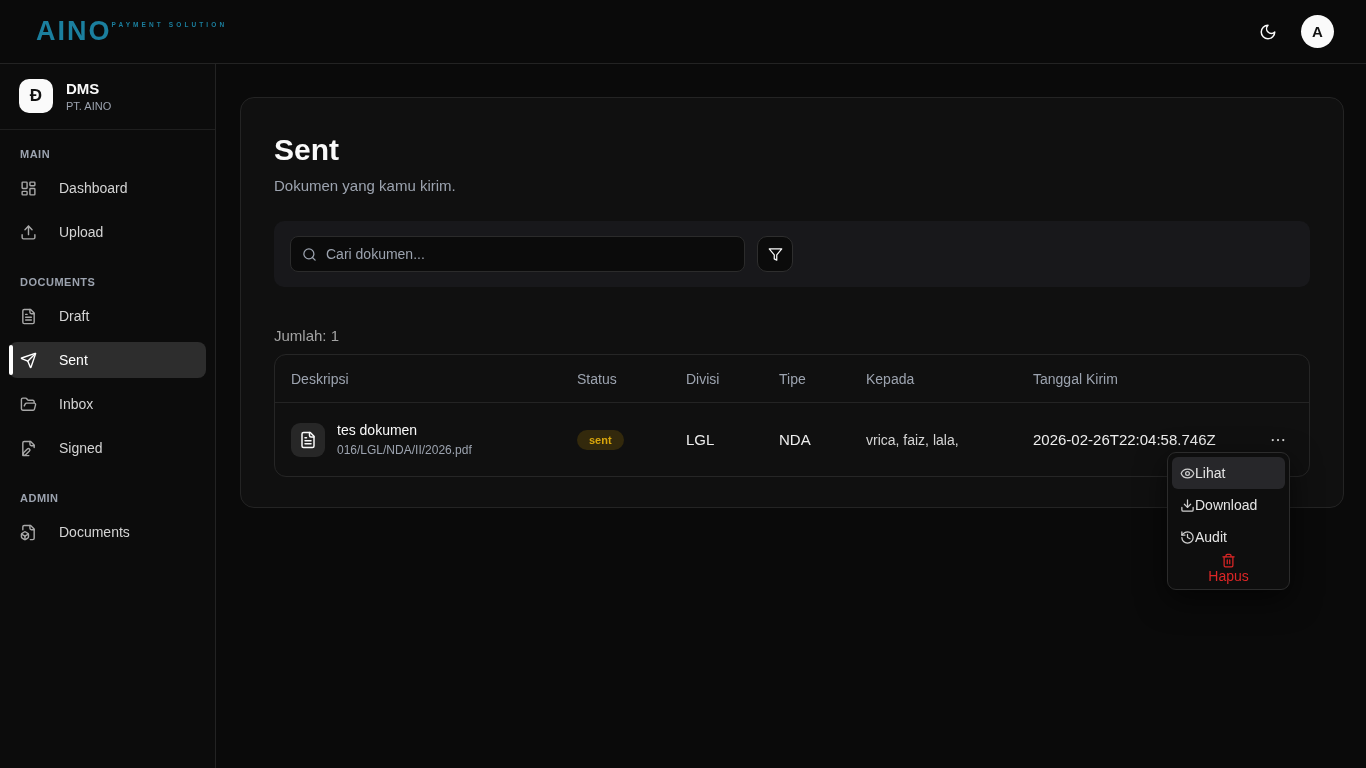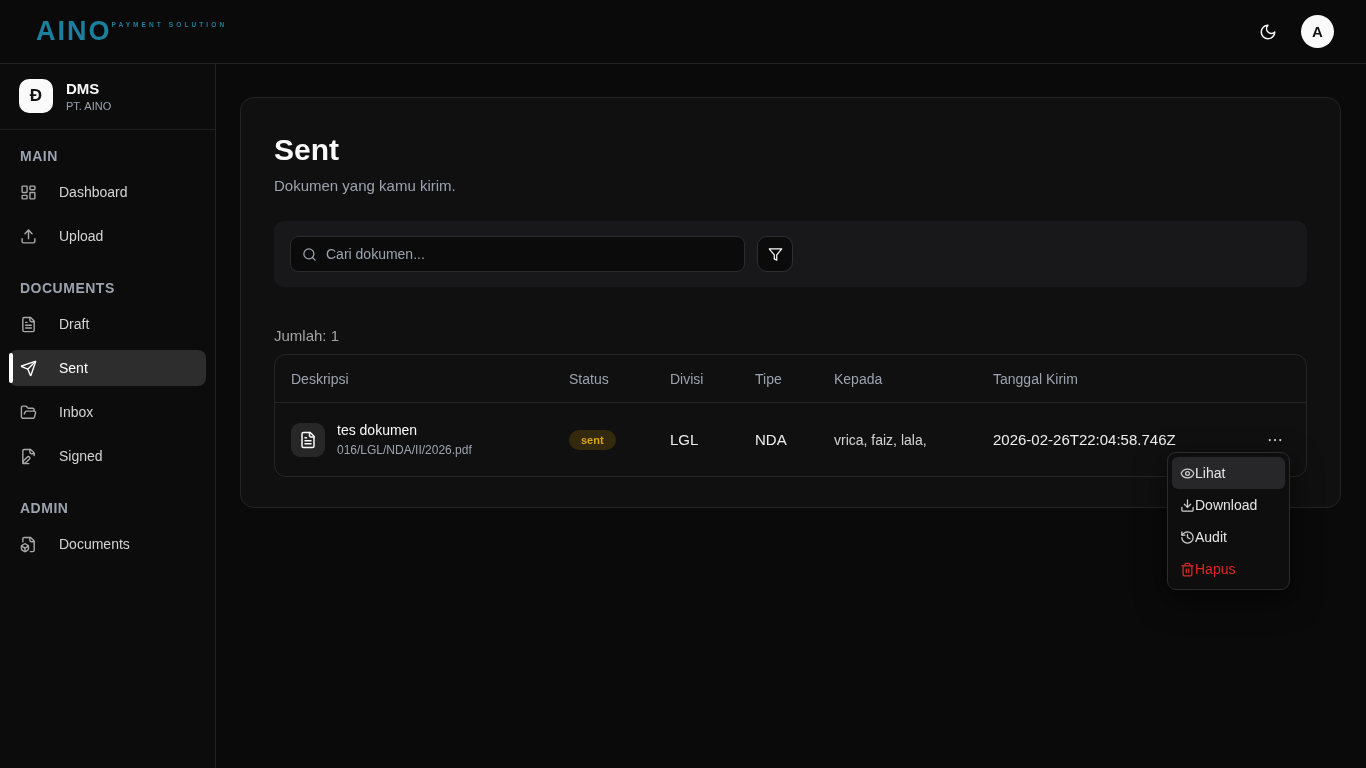--- a/index.html
+++ b/index.html
@@ -38,21 +38,21 @@
   }
   .app-badge {
     width:34px; height:34px; border-radius:10px; background:#fafafa; color:#111;
     display:flex; align-items:center; justify-content:center; font-weight:700; font-size:17px;
   }
   .app-title { font-size:15px; font-weight:700; color:#fafafa; line-height:1.2; }
   .app-sub   { font-size:11px; color:#9ca3af; margin-top:2px; }
 
   .nav { padding:18px 9px 0; }
   .nav-section-label {
-    font-size:14px; font-weight:700; letter-spacing:.5px; color:#9ca3af;
+    font-size:11px; font-weight:700; letter-spacing:.5px; color:#9ca3af;
     padding:0 11px; margin:26px 0 10px;
   }
   .nav-section-label:first-child { margin-top:0; }
   .nav-item {
     position:relative; display:flex; align-items:center; gap:22px;
     height:36px; padding:0 11px; margin-bottom:8px; border-radius:8px;
     color:#d4d4d4; cursor:pointer;
   }
   .nav-item .nav-icon { color:#a8a8a8; }
   .nav-item.active { background:#2d2d2d; color:#ffffff; }
@@ -93,21 +93,21 @@
     border:1px solid #2e2e2e; color:#fafafa; cursor:pointer;
     display:flex; align-items:center; justify-content:center;
   }
 
   .count-label { margin-top:40px; font-size:15px; color:#a3a3a3; }
 
   .table { margin-top:10px; border:1px solid #262626; border-radius:12px; overflow:hidden; }
   .tr {
     display:grid;
     grid-template-columns:278px 101px 85px 79px 159px 222px 1fr;
-    align-items:center; padding:0 16px;
+    align-items:center; padding:0 16px;gap:8px;
   }
   .tr.head { height:48px; border-bottom:1px solid #242424; }
   .th { font-size:14px; color:#9ca3af; font-weight:400; }
   .tr.row { height:73px; }
   .cell-desc { display:flex; align-items:center; gap:12px; }
   .file-thumb {
     width:34px; height:34px; border-radius:9px; background:#272727;
     display:flex; align-items:center; justify-content:center; color:#fafafa; flex-shrink:0;
   }
   .doc-name { font-size:14px; color:#fafafa; line-height:1.25; }
@@ -130,21 +130,21 @@
     position:absolute; left:1167px; top:452px; width:123px; z-index:10;
     background:#0e0e0e; border:1px solid #2c2c2c; border-radius:9px; padding:4px;
     box-shadow:0 10px 30px rgba(0,0,0,.6);
   }
   .menu-item {
     display:flex; align-items:center; height:32px; padding:0 8px;
     border-radius:6px; color:#e5e5e5; font-size:14px; cursor:pointer;
   }
   .menu-item .menu-icon { color:#cfcfcf; }
   .menu-item.highlighted { background:#27272a; }
-  .menu-item.danger, .menu-item.danger .menu-icon { color:#dc2626; }
+  .menu-item.danger, .menu-item.danger .menu-icon { color:#dc2626;flex-direction:column; }
 </style>
 </head>
 <body>
 
 <header class="topbar">
   <div class="logo">
     <span class="logo-word">AINO</span>
     <span class="logo-tag">PAYMENT SOLUTION</span>
   </div>
   <div class="topbar-right">

